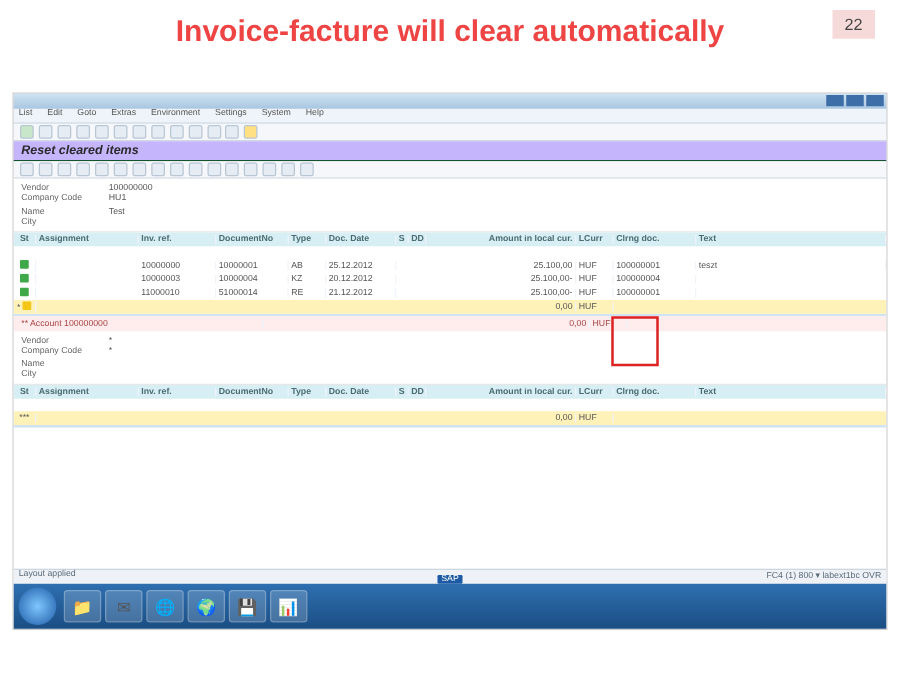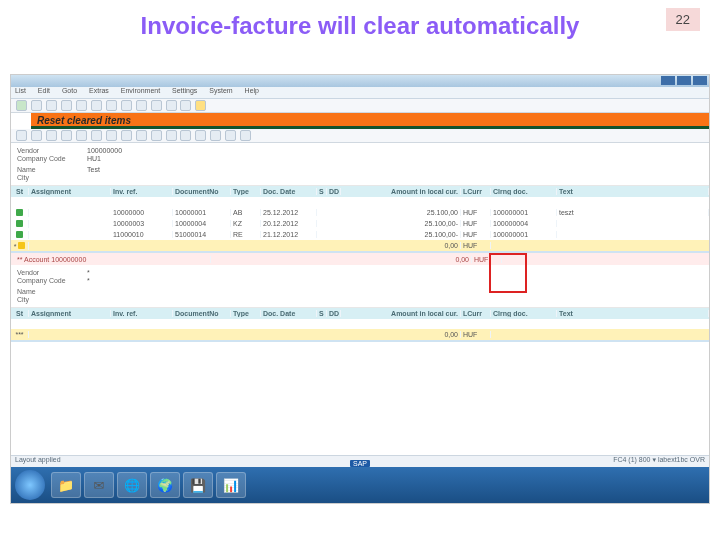--- a/index.html
+++ b/index.html
@@ -1,32 +1,32 @@
 <!DOCTYPE html>
 <html><head>
 <meta charset="utf-8">
 <style>
   * { box-sizing: border-box; margin: 0; padding: 0; }
   body { width: 720px; height: 540px; font-family: Arial, sans-serif; background: #fff; position: relative; overflow: hidden; }
 
-  .slide-title { text-align: center; font-size: 24px; font-weight: bold; color: #8b5cf6; padding: 12px 0 6px; }
+  .slide-title { text-align: center; font-size: 24px; font-weight: bold; color: #ef4444; padding: 12px 0 6px; }
   .slide-num { position: absolute; top: 8px; right: 20px; background: #f6d9d9; color: #444; font-size: 13px; padding: 4px 10px; }
 
   .sap-frame { position: absolute; left: 10px; top: 74px; width: 700px; height: 430px; border: 1px solid #ccc; background: #fff; font-size: 7px; color: #555; }
   .titlebar { height: 12px; background: linear-gradient(#cfe3f2,#a8c6e0); position: relative; }
   .titlebar .winbtns { position: absolute; right: 2px; top: 1px; display: flex; gap: 2px; }
   .titlebar .winbtns span { width: 14px; height: 9px; background: #3d6ea8; display: inline-block; }
   .menubar { height: 12px; background: #eef4f9; border-bottom: 1px solid #c9d6e2; padding: 0 4px; }
   .menubar span { margin-right: 10px; }
   .toolbar { height: 14px; background: #f5f7fa; border-bottom: 1px solid #d0d8e0; padding: 1px 4px; }
   .tbtn { display: inline-block; width: 11px; height: 11px; background: #e5ecf3; border: 1px solid #b9c6d4; border-radius: 2px; margin: 0 1px; }
   .tbtn.y { background: #ffe082; }
   .tbtn.g { background: #c8e6c9; }
 
-  .screen-title { height: 16px; background: #f97316; border-bottom: 3px solid #14532d; font-size: 10px; font-weight: bold; font-style: italic; padding: 2px 6px; color: #2a2a2a; margin-left: 20px; }
+  .screen-title { height: 16px; background: #c4b5fd; border-bottom: 1px solid #14532d; font-size: 10px; font-weight: bold; font-style: italic; padding: 2px 6px; color: #2a2a2a; }
   .toolbar2 { height: 14px; background: #f5f7fa; border-bottom: 1px solid #d0d8e0; padding: 1px 4px; }
 
   .content { position: relative; background: #fff; height: calc(100% - 68px); overflow: hidden; }
   .block { padding: 3px 6px; border-bottom: 1px solid #e7e7e7; }
   .kv { display: flex; margin: 1px 0; }
   .kv .k { width: 70px; color: #666; }
   .kv .v { color: #555; }
 
   .grid { border-bottom: 2px solid #cfe3f2; }
   .ghead, .grow { display: flex; align-items: center; height: 11px; }

